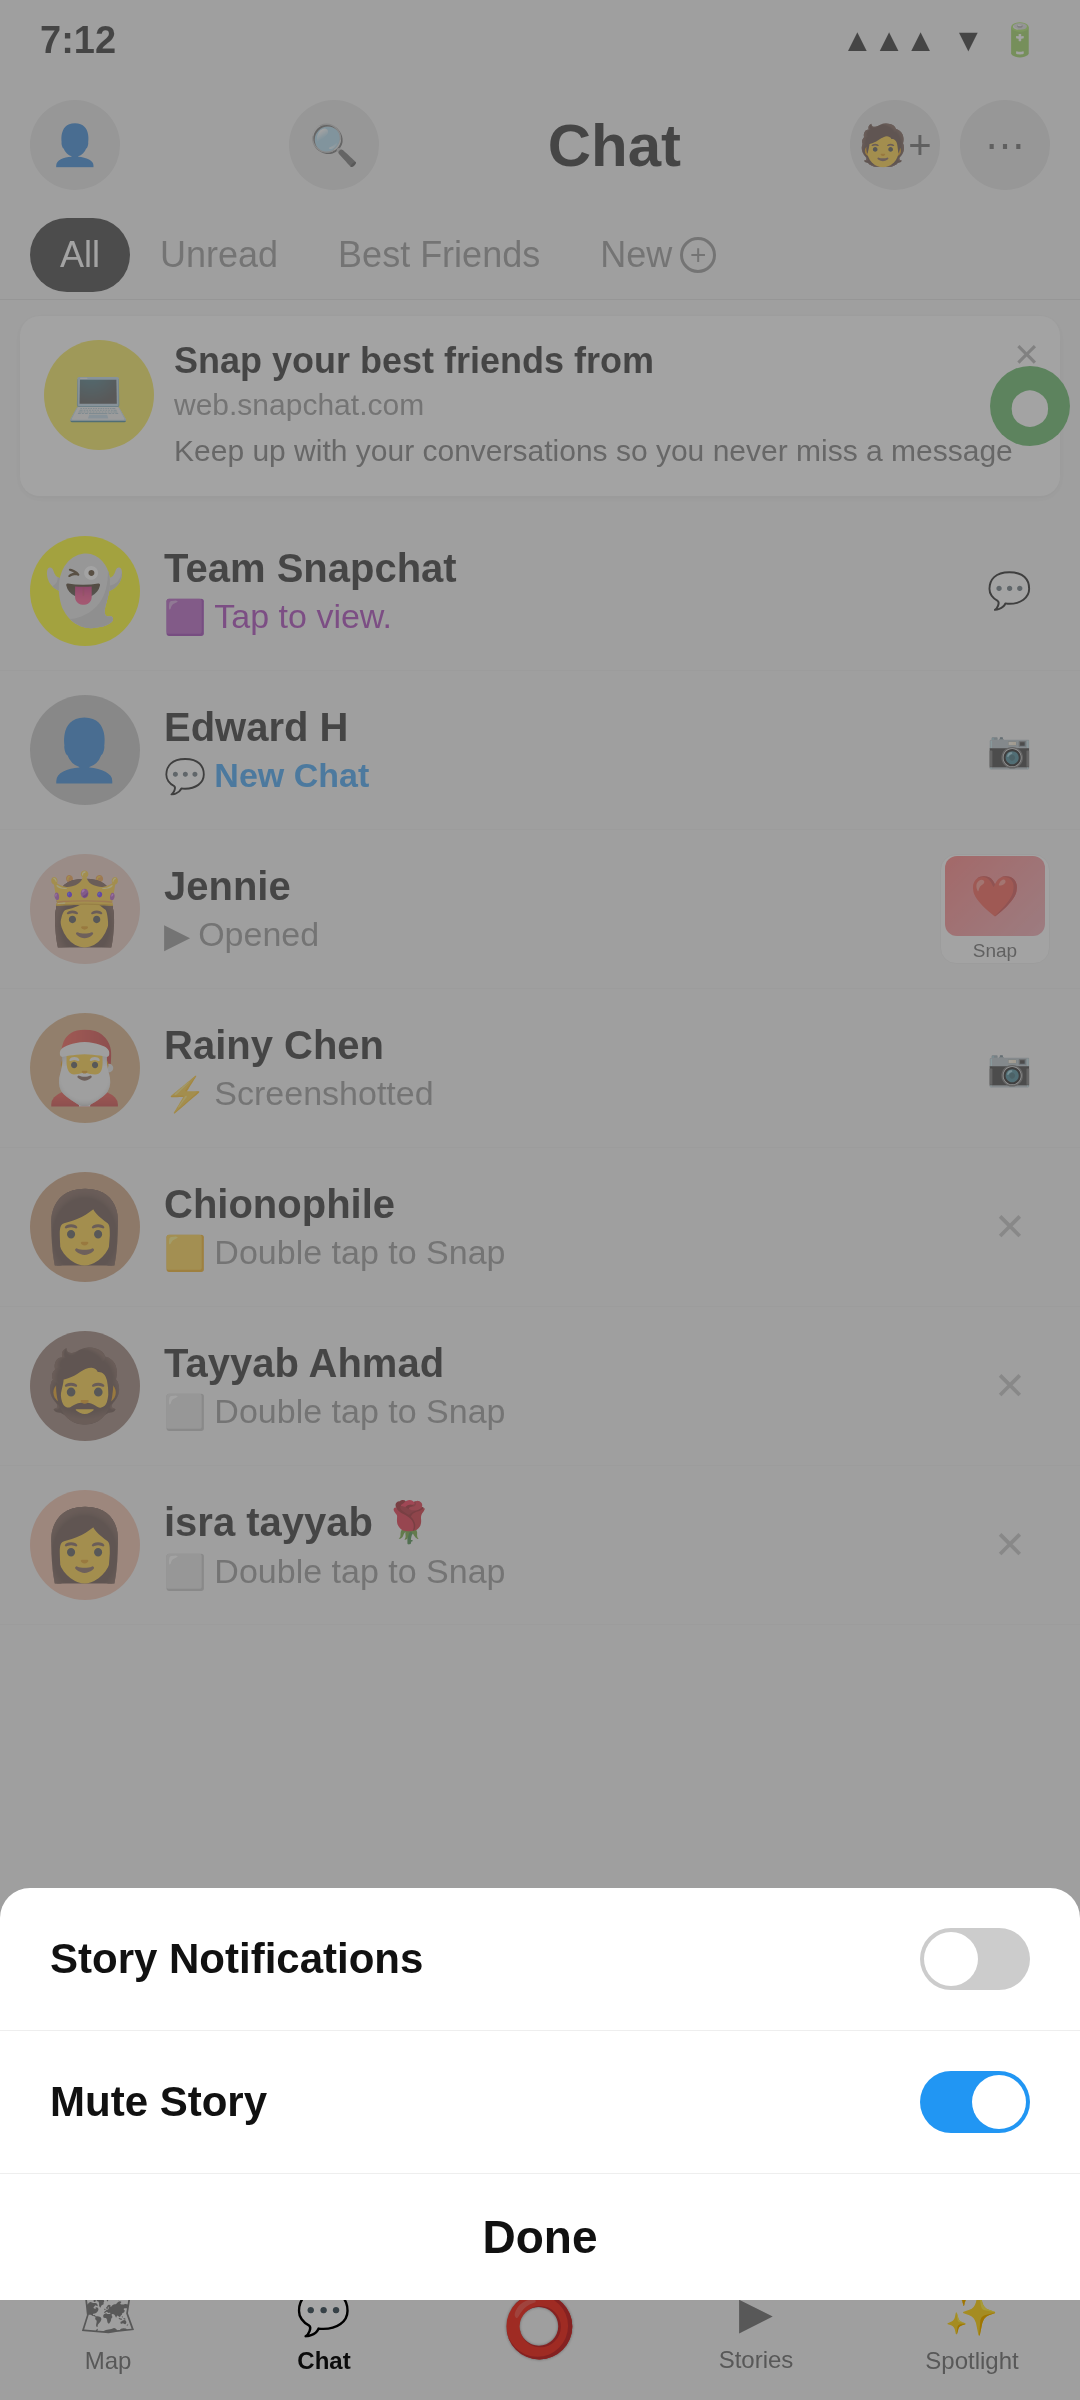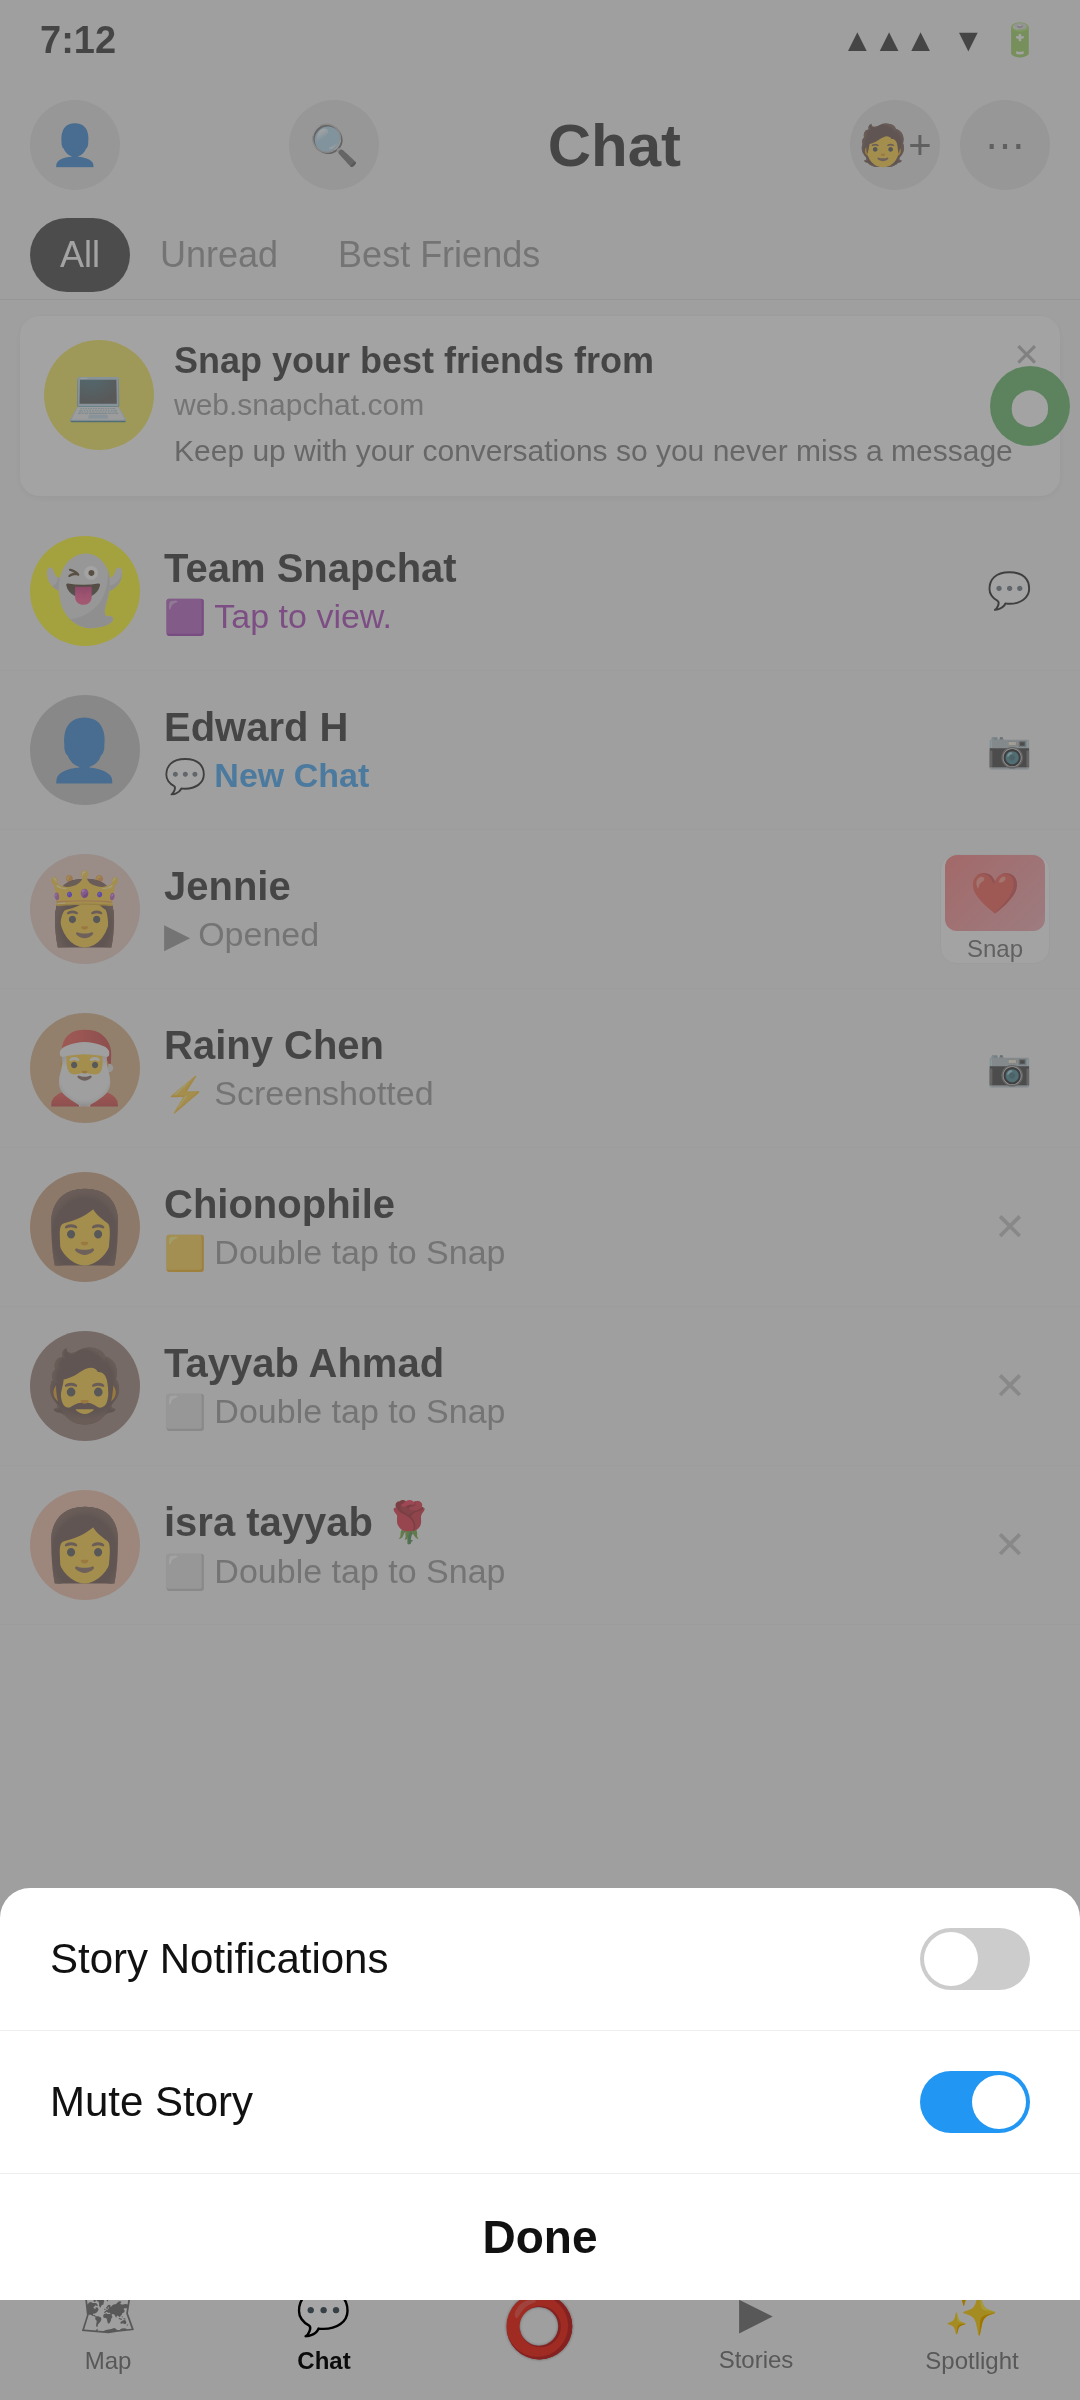--- a/index.html
+++ b/index.html
@@ -177,21 +177,21 @@
       height: 110px;
       border-radius: 18px;
       background: #fff;
       border: none;
       flex-direction: column;
       font-size: 28px;
       color: #555;
       gap: 4px;
     }
     .snap-label {
-      font-size: 24px;
+      font-size: 19px;
       color: #555;
       font-weight: 500;
     }
 
     .snap-action-img {
       width: 100px;
       height: 100px;
       border-radius: 16px;
       overflow: hidden;
       background: linear-gradient(135deg, #ff6b6b, #ee9ca7);
@@ -302,21 +302,21 @@
     .sheet-row {
       display: flex;
       align-items: center;
       justify-content: space-between;
       padding: 40px 50px;
       border-bottom: 1px solid #eee;
     }
     .sheet-row-label {
       font-size: 42px;
       color: #111;
-      font-weight: 400;
+      font-weight: 700;
     }
     .toggle {
       width: 110px;
       height: 62px;
       border-radius: 31px;
       background: #ccc;
       position: relative;
       cursor: pointer;
       transition: background 0.2s;
     }
@@ -423,20 +423,24 @@
 <div class="tab-bar bg-dimmed">
   <div class="tab-item active">
     <span>All</span>
   </div>
   <div class="tab-item">
     <span>Unread</span>
   </div>
   <div class="tab-item">
     <span>Best Friends</span>
   </div>
+  <div class="tab-item tab-new">
+    <span>New</span>
+    <div class="tab-new-plus">+</div>
+  </div>
 </div>
 
 <div class="promo-banner bg-dimmed">
   <div class="promo-icon">
     <span>💻</span>
   </div>
   <div class="promo-text">
     <div class="promo-title">Snap your best friends from</div>
     <div class="promo-url">web.snapchat.com</div>
     <div class="promo-desc">Keep up with your conversations so you never miss a message</div>

